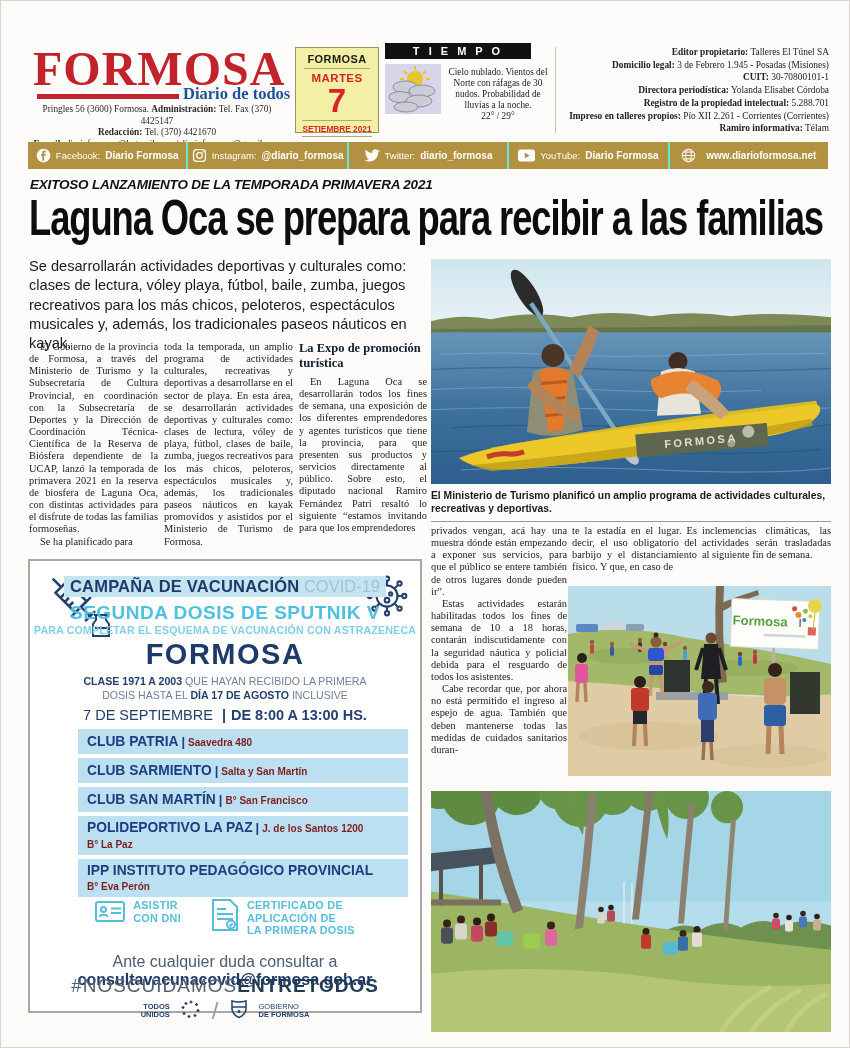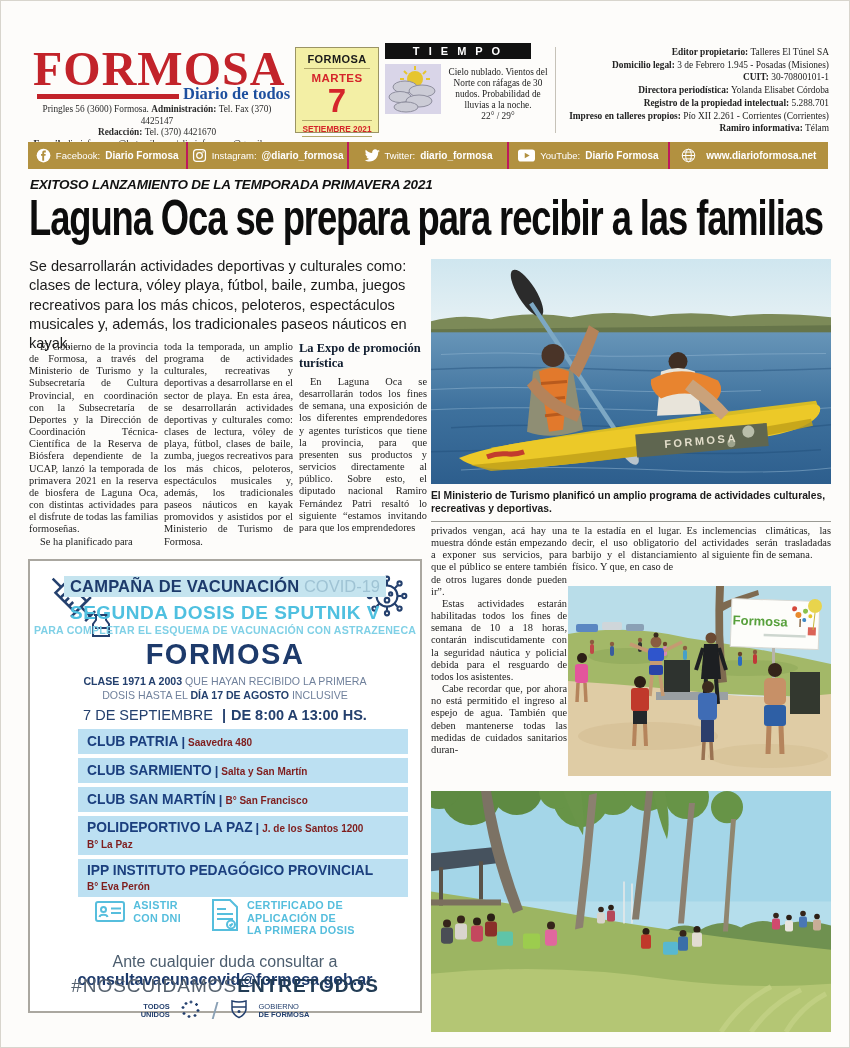--- a/index.html
+++ b/index.html
@@ -26,21 +26,21 @@
   .w-body{display:flex;margin-top:5px;gap:4px;}
   .w-icon{width:56px;height:50px;flex:none;}
   .w-desc{font-family:"Liberation Serif",serif;font-size:9.3px;line-height:11px;text-align:center;width:106px;color:#222;padding-top:3px;}
   .vdiv{width:1px;background:#c6c2b8;}
 
   
   .legal{font-family:"Liberation Serif",serif;font-size:9.4px;line-height:12.7px;color:#222;text-align:right;width:272px;}
 
   
   .socialbar{display:flex;background:#b29140;height:27px;align-items:stretch;}
-  .soc{flex:1;display:flex;align-items:center;justify-content:center;gap:5px;border-right:2px solid #be185d;color:#fff;cursor:pointer;}
+  .soc{flex:1;display:flex;align-items:center;justify-content:center;gap:5px;border-right:2px solid #5eead4;color:#fff;cursor:pointer;}
   .soc:last-child{border-right:none;}
   .soc .lab{font-size:9.5px;}
   .soc .nm{font-size:10px;font-weight:bold;}
   .soc svg{display:block;}
 
   
   .kicker{font-size:13.5px;font-weight:bold;color:#111;letter-spacing:-.2px;font-style:italic;}
   .headline{font-size:50px;font-weight:bold;color:#0d0d0d;letter-spacing:-1.5px;line-height:1;}
   .fit-x{display:inline-block;white-space:nowrap;transform-origin:0 50%;}
   .lede{font-size:14.6px;line-height:19.3px;color:#1b1b1b;width:398px;}

